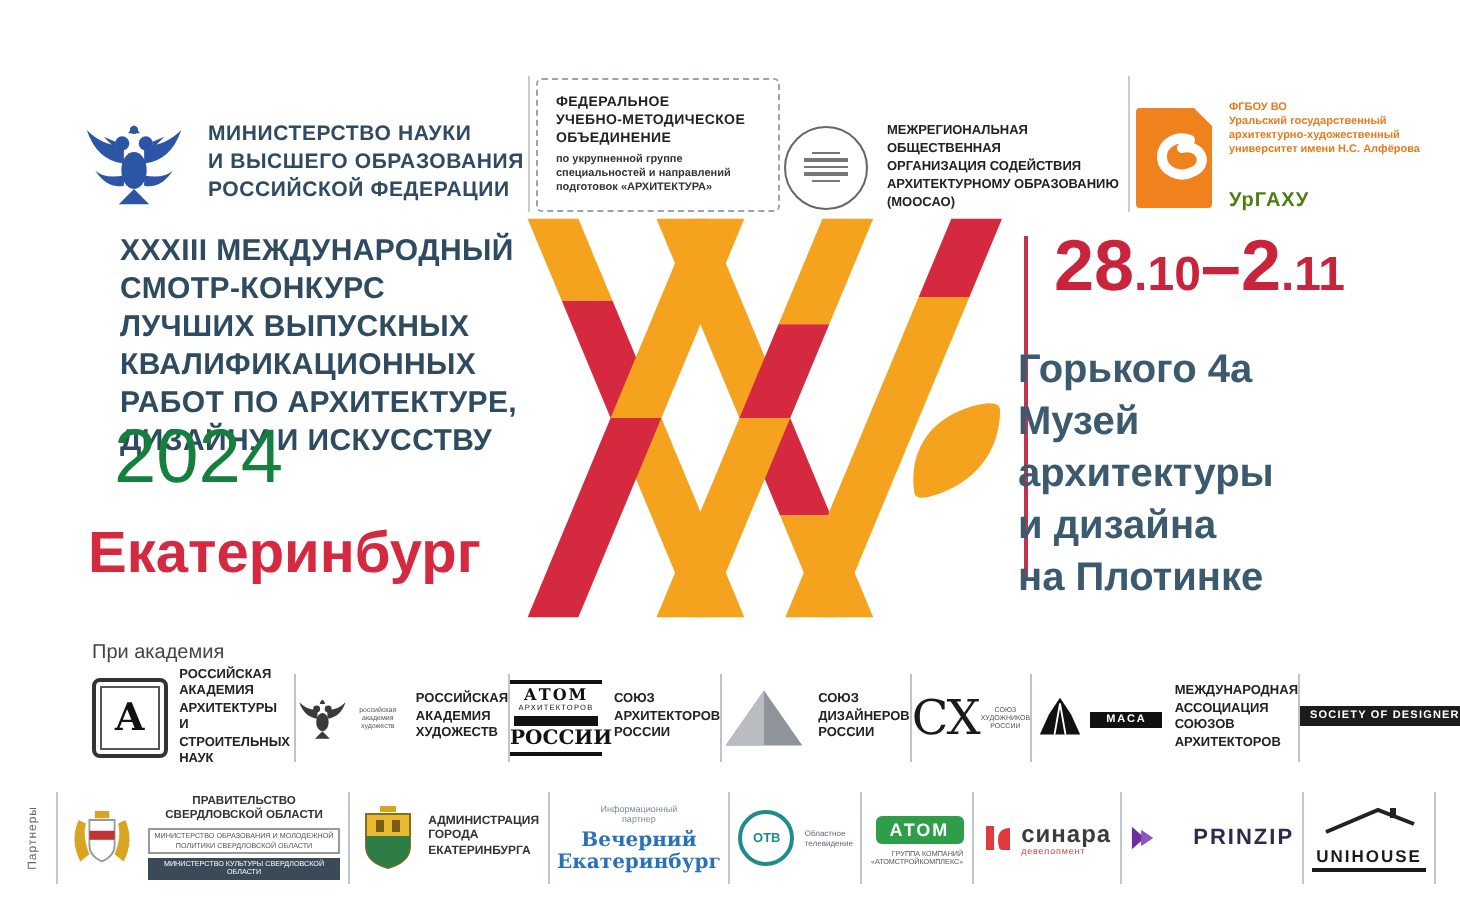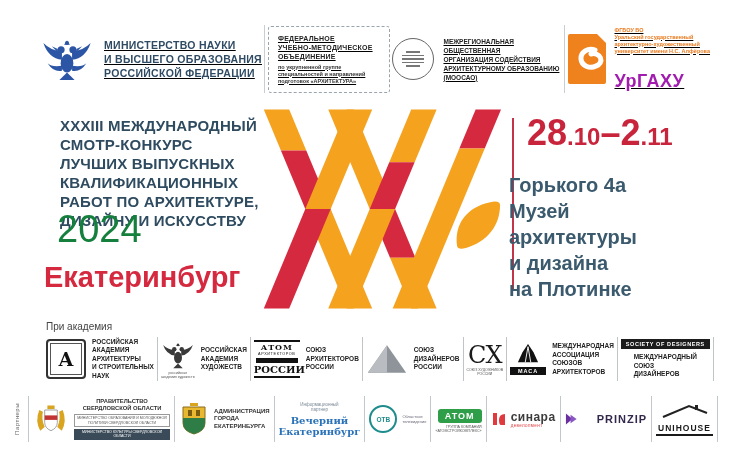--- a/index.html
+++ b/index.html
@@ -2,37 +2,37 @@
 <html><head>
 <meta charset="utf-8">
 <style>
   html,body{margin:0;padding:0;background:#e8e8e8;font-family:"Liberation Sans",sans-serif;}
   #poster{position:relative;width:730px;height:456px;background:#ffffff;overflow:hidden;
           box-shadow:0 0 4px rgba(0,0,0,.25);}
   .pre{white-space:pre-line;}
 
   
   .toprow{position:absolute;left:40px;top:12px;right:20px;height:94px;
-          display:flex;align-items:center;justify-content:space-between;text-decoration:underline;}
+          display:flex;align-items:flex-end;justify-content:space-between;}
   .org{display:flex;align-items:center;}
   .vsep{width:1px;height:68px;background:#c9ced4;flex:0 0 1px;}
   .ministry .min-text{margin-left:10px;font-size:10.5px;font-weight:700;color:#2f4a63;
           line-height:14px;letter-spacing:.3px;}
   .fumo-box{display:block;border:1px dashed #9aa4ad;border-radius:3px;padding:7px 9px;width:102px;}
   .fumo-title{font-size:7px;font-weight:700;color:#222;line-height:9px;letter-spacing:.2px;}
   .fumo-sub{font-size:5.5px;color:#333;line-height:7px;margin-top:3px;font-weight:600;}
   .seal{width:40px;height:40px;border:1px solid #666;border-radius:50%;flex:0 0 40px;
         display:flex;flex-direction:column;align-items:center;justify-content:center;gap:2px;}
   .seal i{display:block;width:22px;height:1.5px;background:#777;}
   .seal i:nth-child(1){width:14px;} .seal i:nth-child(5){width:14px;}
   .moosao-text{margin-left:9px;font-size:6.5px;font-weight:700;color:#222;line-height:9px;width:118px;}
   .urgahu-logo{flex:0 0 40px;}
   .urgahu-col{margin-left:7px;}
   .urgahu-full{font-size:5.5px;color:#e87a1e;line-height:7px;font-weight:600;}
-  .urgahu-short{font-size:18px;font-weight:700;color:#a21caf;margin-top:16px;letter-spacing:.5px;}
+  .urgahu-short{font-size:10px;font-weight:700;color:#4d7c0f;margin-top:16px;letter-spacing:.5px;}
 
   
   .title{position:absolute;left:60px;top:116px;width:215px;font-size:15px;font-weight:700;
          color:#2e4b60;line-height:19px;letter-spacing:.2px;}
   .year{position:absolute;left:57px;top:208px;font-size:38px;font-weight:400;color:#15803d;}
   .city{position:absolute;left:44px;top:261px;font-size:29px;font-weight:700;color:#d5293f;}
   .emblem{position:absolute;left:256px;top:106px;}
   .red-sep{position:absolute;left:512px;top:118px;width:2px;height:172px;background:#c2344a;}
   .dateblock{position:absolute;left:527px;top:112px;color:#c8253c;font-weight:700;white-space:nowrap;}
   .d-big{font-size:36px;}
@@ -43,21 +43,21 @@
   
   .support-label{position:absolute;left:46px;top:321px;font-size:10px;color:#444;}
   .support-row{position:absolute;left:46px;right:16px;top:334px;height:50px;
                display:flex;align-items:center;justify-content:space-between;}
   .vsep2{width:1px;height:44px;background:#bfc4c9;flex:0 0 1px;}
   .s-item{display:flex;align-items:center;gap:6px;}
   .s-text{font-size:6.5px;font-weight:700;color:#222;line-height:8.5px;}
   .raasn-icon{width:36px;height:36px;border:2px solid #333;border-radius:4px;
               display:flex;align-items:center;justify-content:center;box-shadow:inset 0 0 0 2px #fff,inset 0 0 0 3px #555;}
   .raasn-icon span{font-family:"DejaVu Serif",serif;font-size:19px;font-weight:700;color:#111;}
-  .icon-col{display:flex;flex-direction:column;align-items:center;gap:1px;}
+  .icon-col{display:flex;flex-direction:row;align-items:center;gap:1px;}
   .icon-sub{font-size:3.5px;color:#555;text-align:center;line-height:4px;}
   .sar-logo{width:46px;border-top:2px solid #111;border-bottom:2px solid #111;
             text-align:center;padding:1px 0;}
   .sar-l1{font-family:"DejaVu Serif",serif;font-size:8px;font-weight:700;letter-spacing:1px;color:#111;line-height:9px;}
   .sar-l2{font-size:3.8px;letter-spacing:.6px;color:#111;line-height:5px;}
   .sar-bar{height:5px;background:#111;margin:1px 2px;}
   .sar-l3{font-family:"DejaVu Serif",serif;font-size:10px;font-weight:700;color:#111;line-height:11px;}
   .shr-logo{font-family:"DejaVu Serif",serif;font-size:24px;color:#1a1a1a;letter-spacing:-1px;line-height:24px;}
   .masa-badge{background:#111;color:#fff;font-size:5.5px;font-weight:700;letter-spacing:1px;
               padding:1px 8px;margin-top:1px;}

